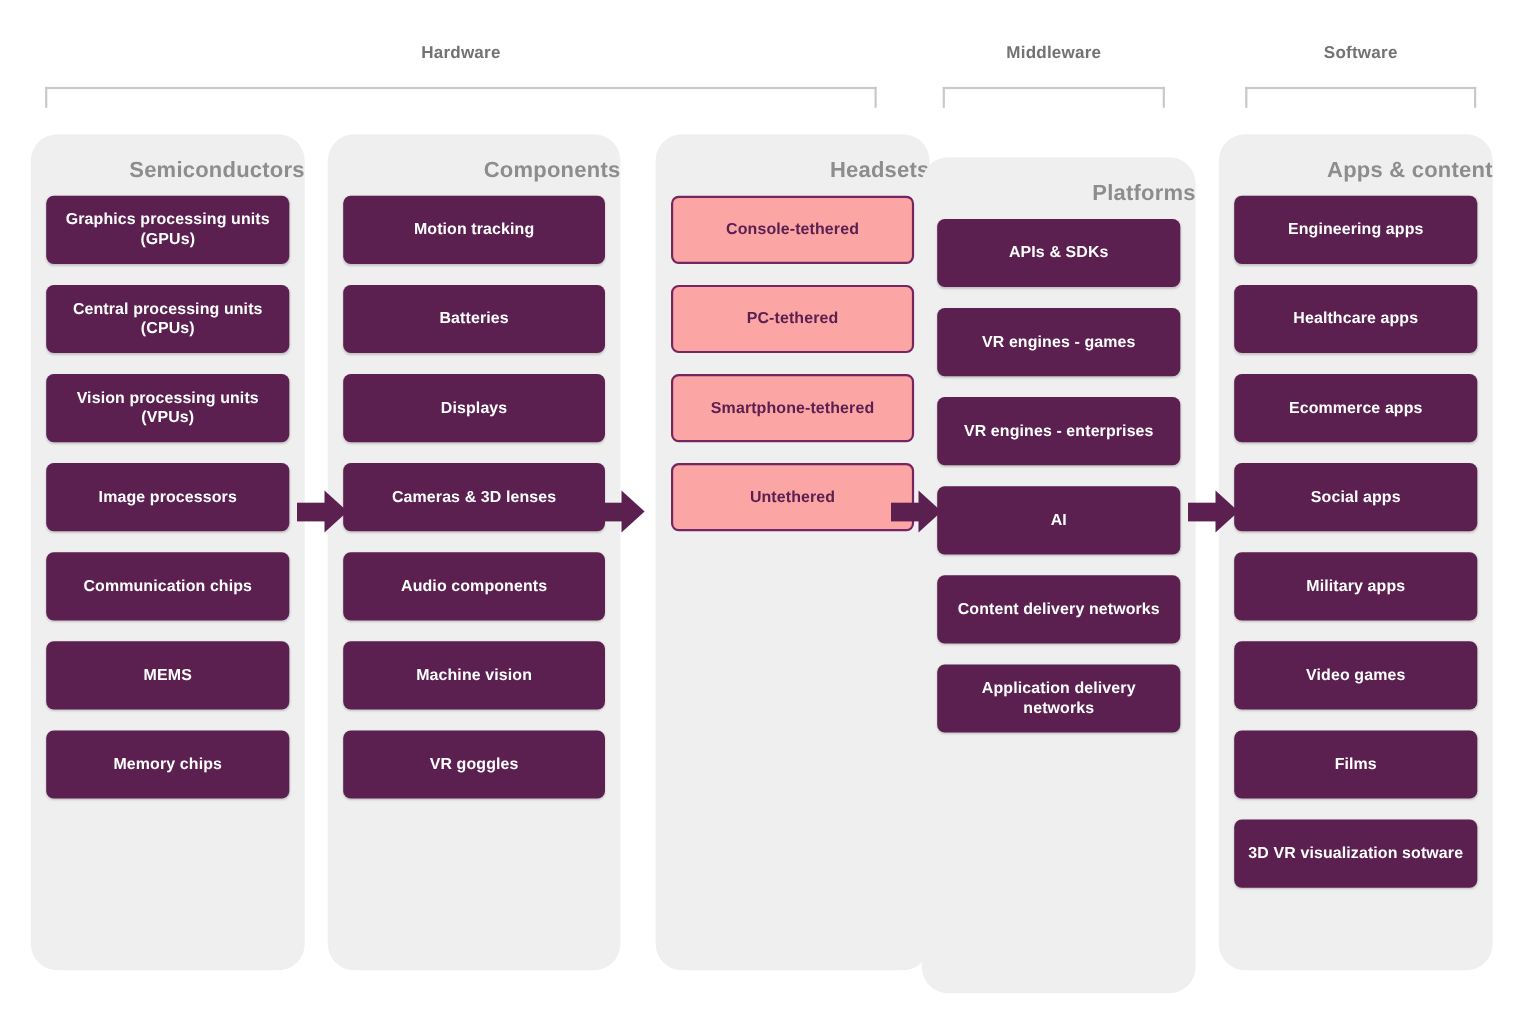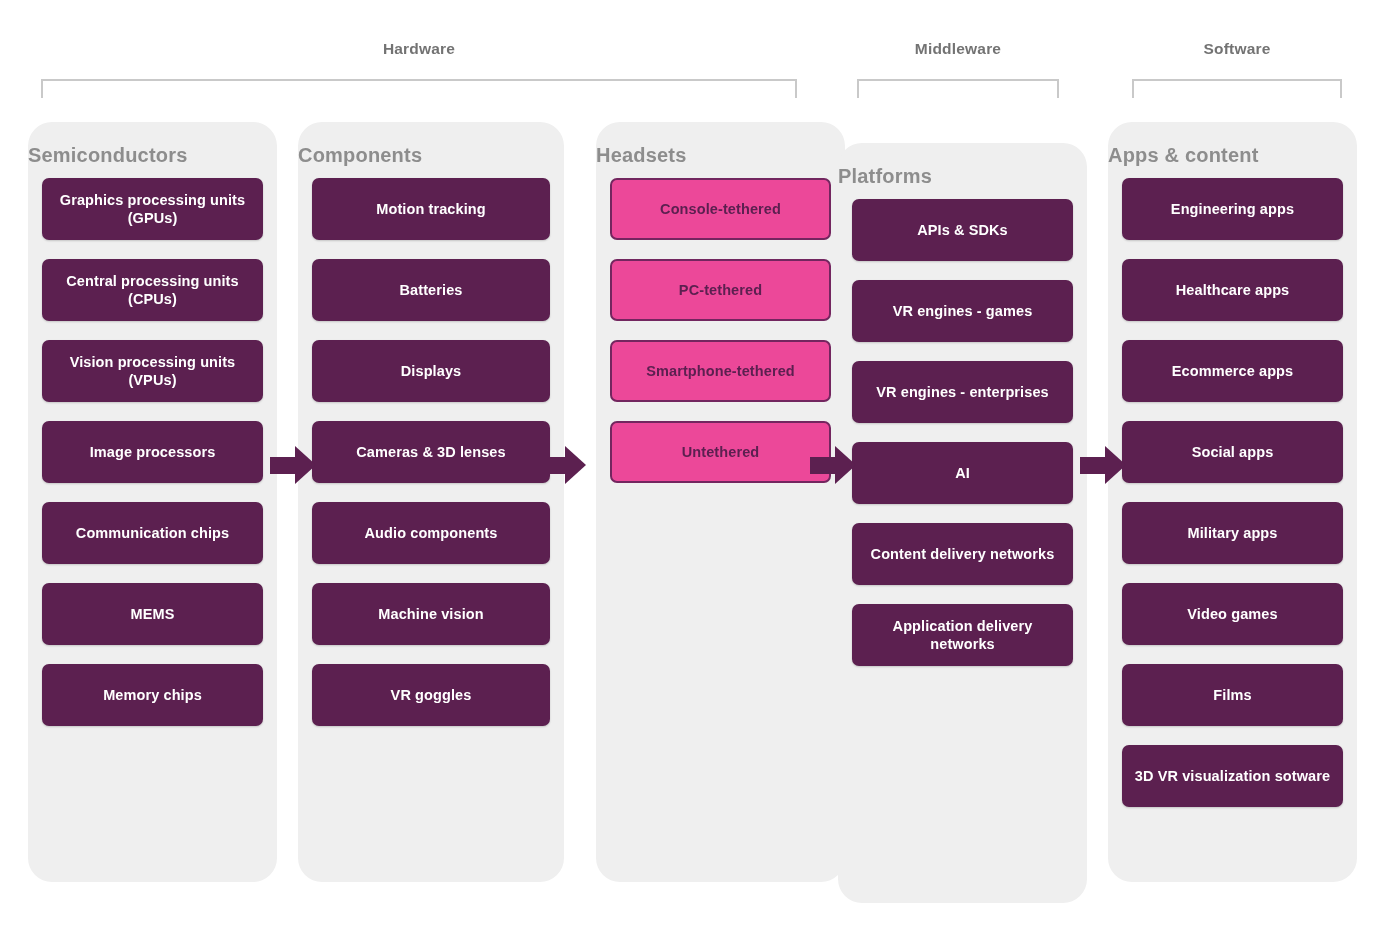--- a/index.html
+++ b/index.html
@@ -65,21 +65,21 @@
     height: 760px;
     background: #efefef;
     border-radius: 24px;
     box-sizing: border-box;
   }
   .column-title {
     position: absolute;
     top: 22px;
     left: 0;
     width: 100%;
-    text-align: left;
+    text-align: right;
     font-size: 20px;
     font-weight: bold;
     color: #8d8d8d;
     letter-spacing: .2px;
     white-space: nowrap;
   }
   .items {
     position: absolute;
     left: 14px;
     right: 14px;
@@ -99,21 +99,21 @@
     display: flex;
     align-items: center;
     justify-content: center;
     text-align: center;
     padding: 0 8px;
     box-sizing: border-box;
     letter-spacing: .1px;
     box-shadow: 0 1px 2px rgba(0,0,0,.18);
   }
   .item.outlined {
-    background: #ec4899;
+    background: #fca5a5;
     color: #5c2050;
     border: 2px solid #73265f;
     box-shadow: none;
   }
 
   
   .arrow {
     position: absolute;
     top: 446px;
     width: 46px;

